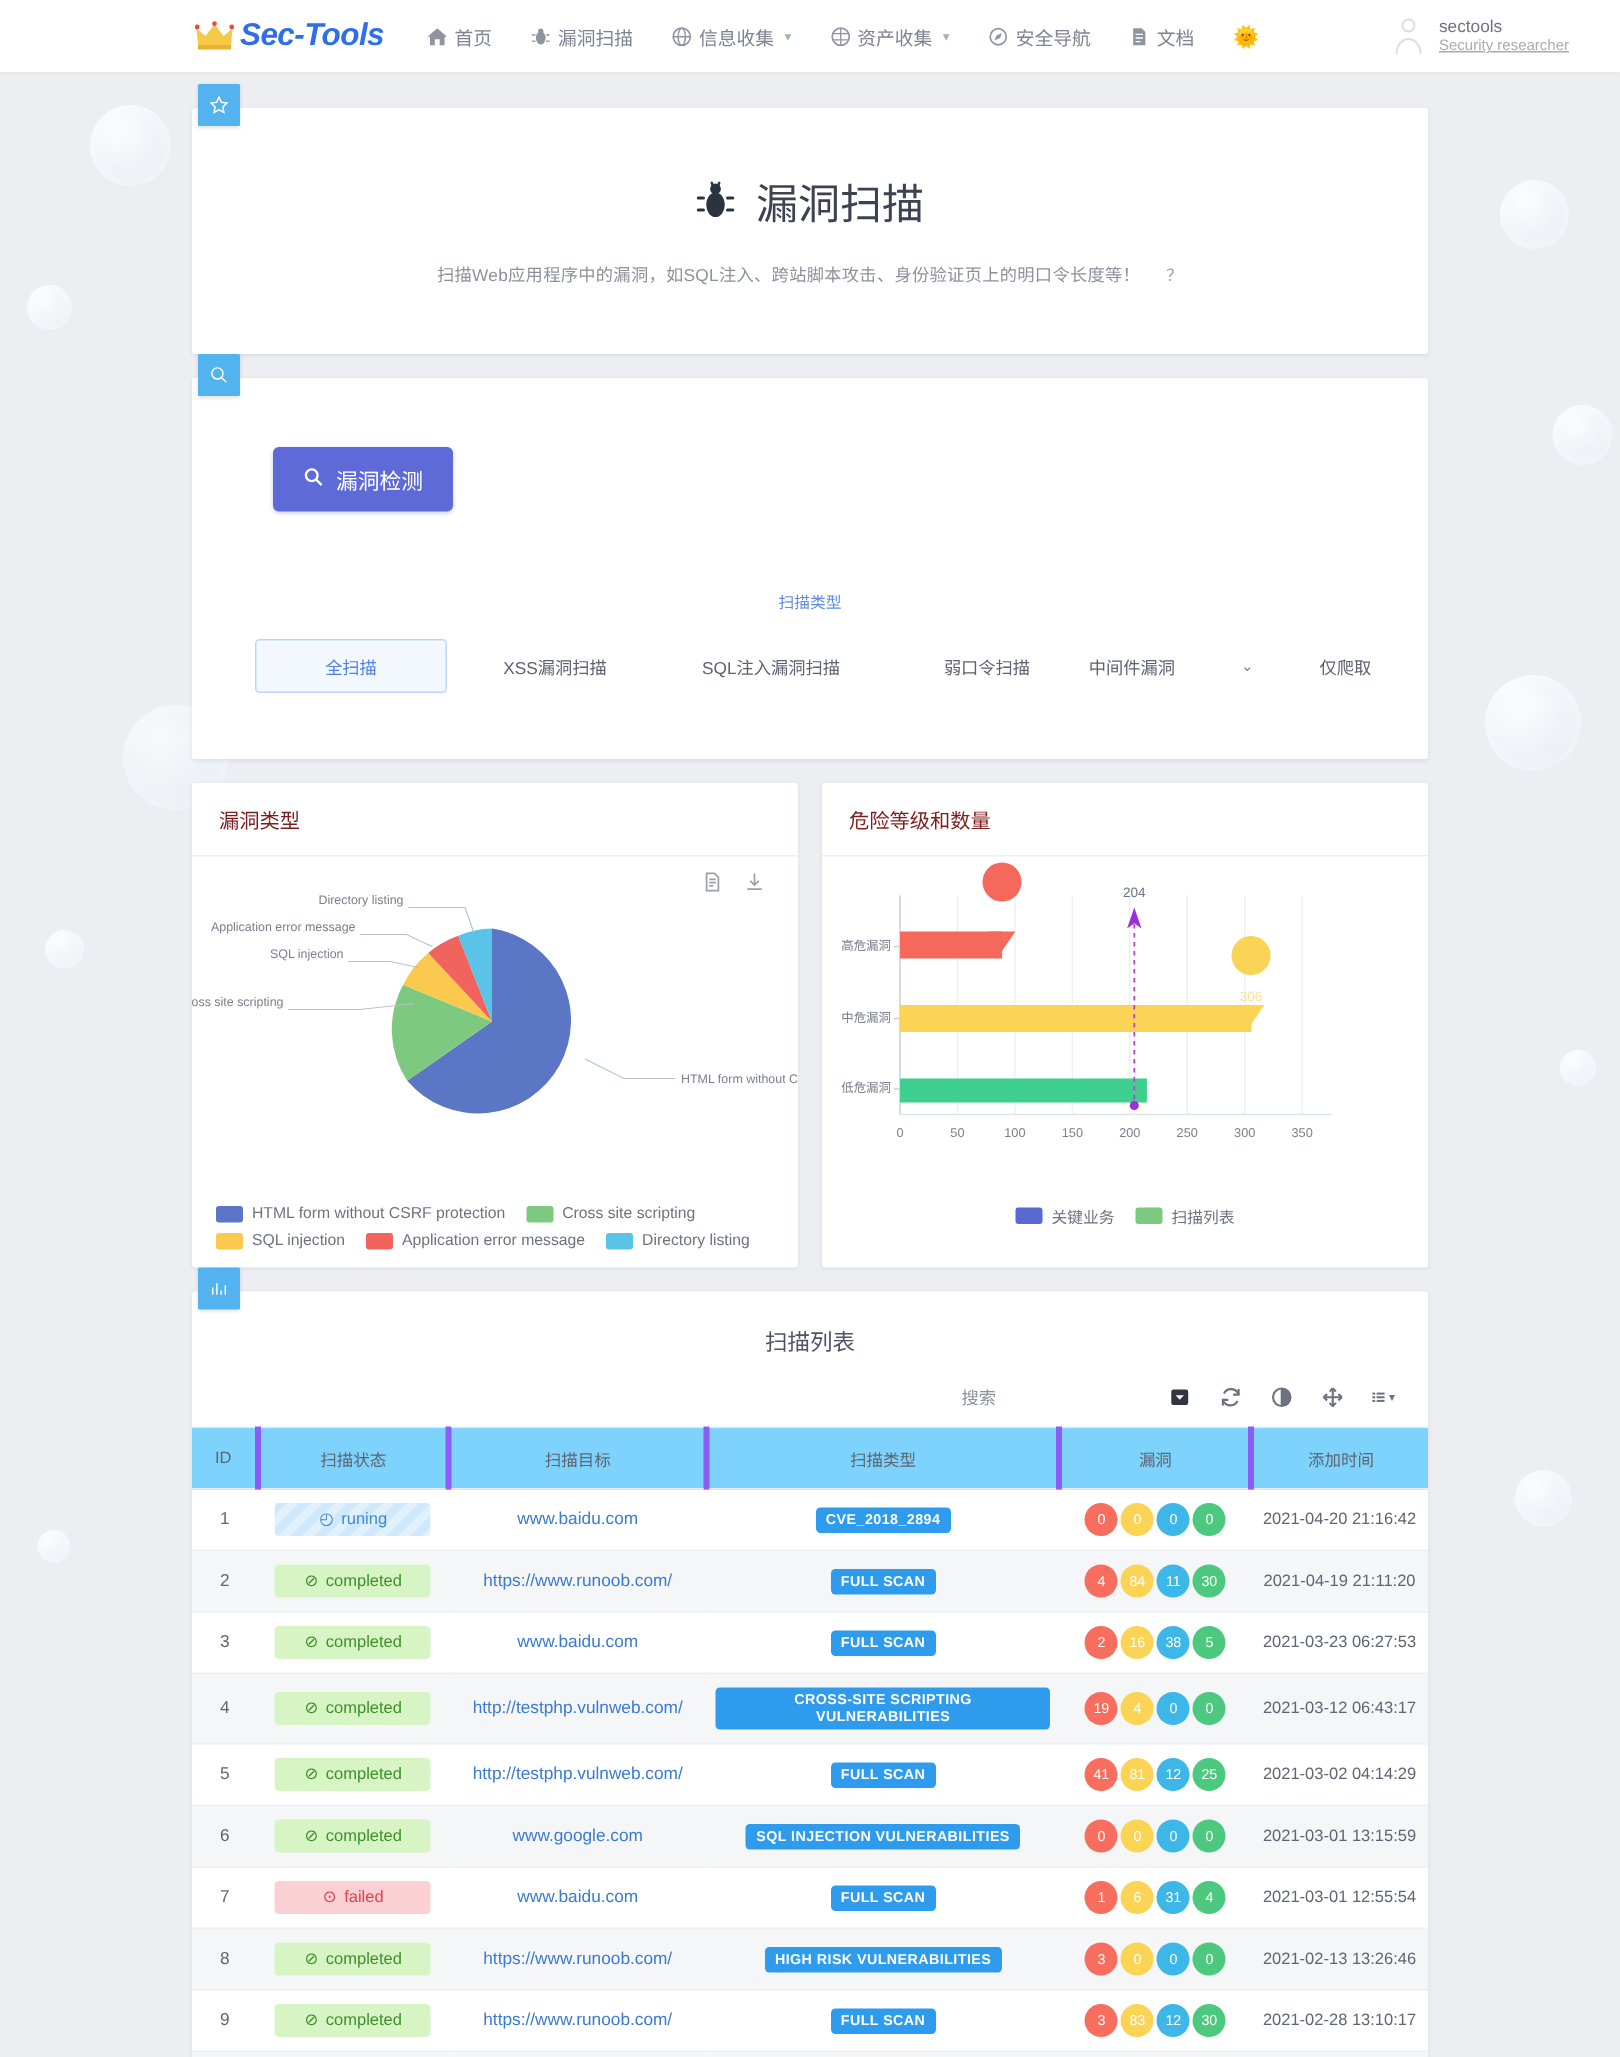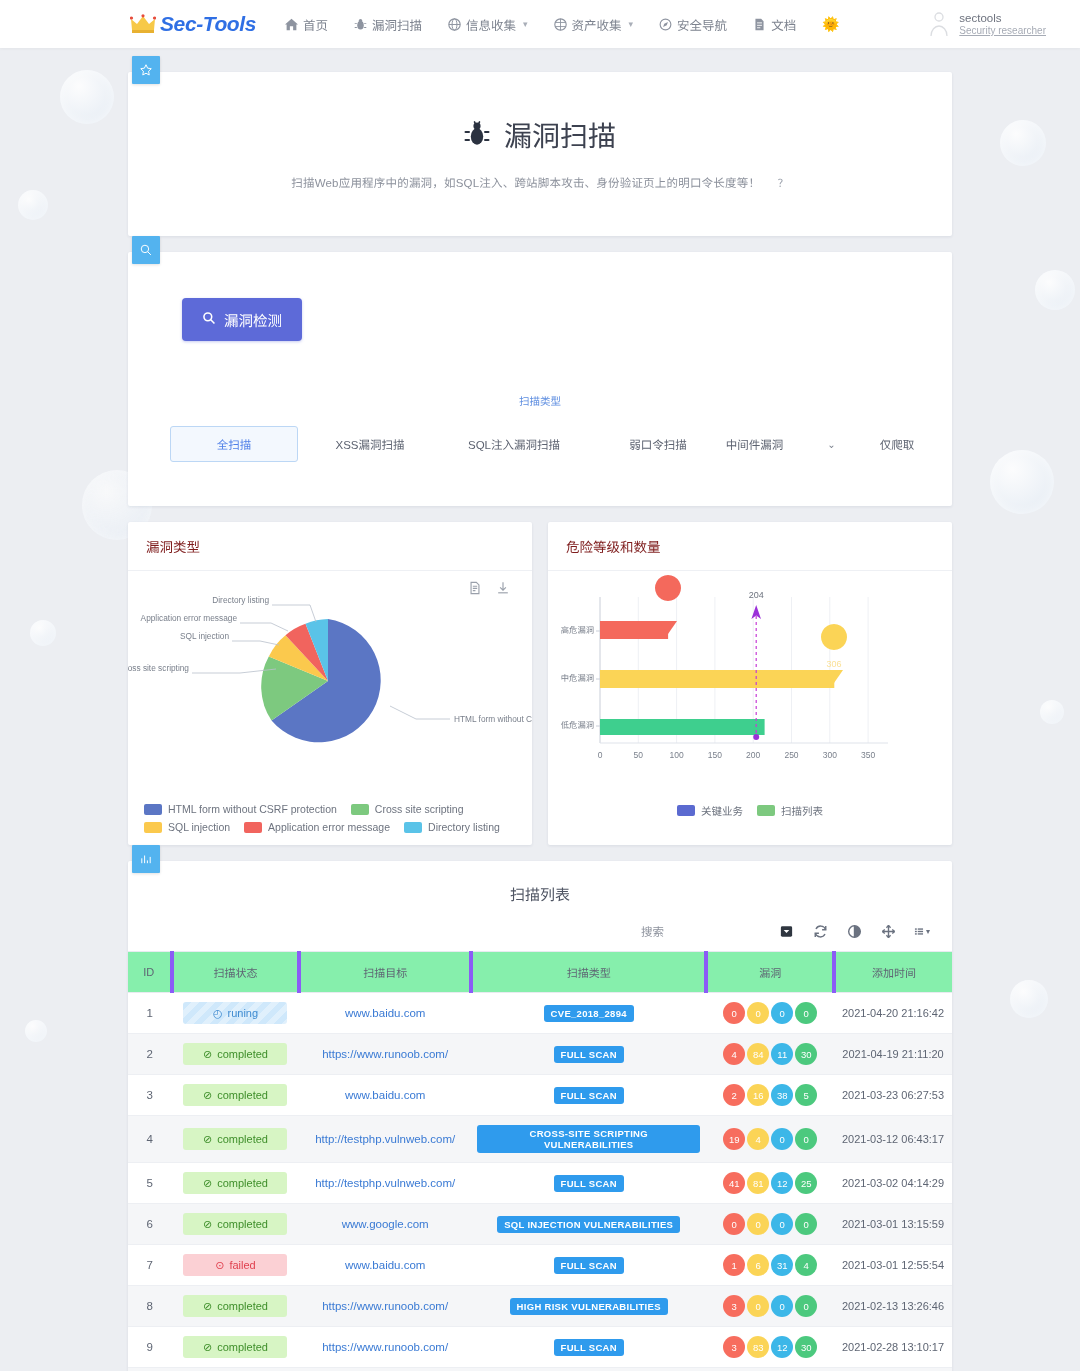--- a/index.html
+++ b/index.html
@@ -165,21 +165,21 @@
   }
   .search-ph { font-size: 11.5px; color: #8c919c; margin-right: 110px; }
   .tbtns { display: flex; align-items: center; gap: 18px; }
   .tbtn { width: 16px; height: 16px; color: #6b7280; cursor: pointer; display:inline-flex; align-items:center; justify-content:center; }
   .tbtn svg { width: 15px; height: 15px; fill: none; stroke: currentColor; stroke-width: 1.5; }
   .tbtn.filled svg { fill: #2f3640; stroke: none; }
   .tbtn .mini-chev { font-size: 8px; margin-left: 2px; color: #6b7280; }
 
   table { width: 100%; border-collapse: collapse; font-size: 11.5px; }
   thead th {
-    background: #86efac; color: #5e6573; font-weight: normal;
+    background: #7dd3fc; color: #5e6573; font-weight: normal;
     padding: 12px 6px; border-top: 1px solid #e8ebf0; border-bottom: 1px solid #e8ebf0;
     text-align: center; font-size: 11px;
   }
   thead th + th { border-left: 4px solid #8b5cf6; }
   tbody td {
     padding: 9px 6px; text-align: center; border-bottom: 1px solid #edeff3; color: #5e6573;
   }
   tbody tr.alt { background: #f5f6f8; }
   .col-id { width: 44px; }
   .col-status { width: 128px; }

